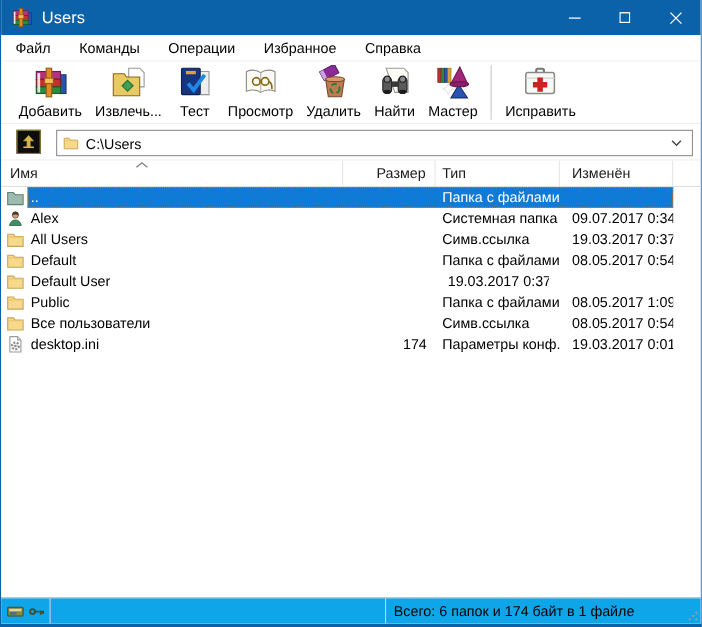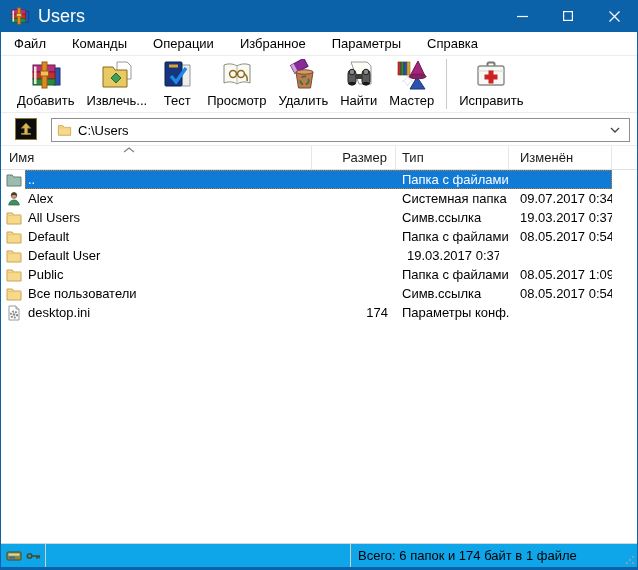--- a/index.html
+++ b/index.html
@@ -9,21 +9,21 @@
   }
   .window{
     position:relative; width:638px; height:570px; background:#fff;
     border-left:1px solid var(--titlebar); border-right:1px solid var(--titlebar);
     border-bottom:3px solid var(--titlebar);
     display:flex; flex-direction:column; overflow:hidden;
   }
   
   .titlebar{height:32px; background:var(--titlebar); display:flex; align-items:center; flex:0 0 32px; color:#fff;}
   .titlebar .app-icon{width:20px; height:20px; margin:0 8px 0 9px;}
-  .titlebar .title{font-size:18px;}
+  .titlebar .title{font-size:15px;}
   .win-controls{margin-left:auto; display:flex; height:100%;}
   .win-btn{width:46px; height:100%; display:flex; align-items:center; justify-content:center; background:transparent; border:0; padding:0; cursor:default;}
   .win-btn svg{display:block;}
   
   .menubar{height:24px; flex:0 0 24px; background:#fff; display:flex; align-items:center; border-bottom:1px solid #ececec;}
   .menu-item{font-size:13px; color:#000; padding:3px 13px; white-space:nowrap;}
   
   .toolbar{height:57px; flex:0 0 57px; background:#fff; display:flex; align-items:center; border-bottom:1px solid #ececec; position:relative; padding-left:10px;}
   .gripper{width:3px; border-left:3px dotted #b6c2cc; align-self:center;}
   .toolbar .gripper{position:absolute; left:4px; top:6px; bottom:6px;}
@@ -223,23 +223,20 @@
       <span class="menu-item">
         <span>Команды</span>
       </span>
       <span class="menu-item">
         <span>Операции</span>
       </span>
       <span class="menu-item">
         <span>Избранное</span>
       </span>
       <span class="menu-item">
-        <span>Параметры</span>
-      </span>
-      <span class="menu-item">
         <span>Справка</span>
       </span>
   </nav>
 
   <div class="toolbar">
     <span class="gripper"></span>
     <button class="tb-btn">
         <svg>
           <use href="#icon-add"></use>
         </svg>
@@ -413,20 +410,21 @@
       <div class="row">
         <span class="icon-cell">
           <svg>
             <use href="#icon-ini"></use>
           </svg>
         </span>
         <div class="cells">
           <span class="c c-name">desktop.ini</span>
           <span class="c c-size">174</span>
           <span class="c c-type">Параметры конф...</span>
+          <span class="c c-mod">19.03.2017 0:01</span>
         </div>
       </div>
   </div>
 
   <div class="statusbar">
     <div class="sb-panel sb-icons">
       <svg width="16" height="12">
           <use href="#icon-disk"></use>
         </svg>
       <svg width="15" height="10">

